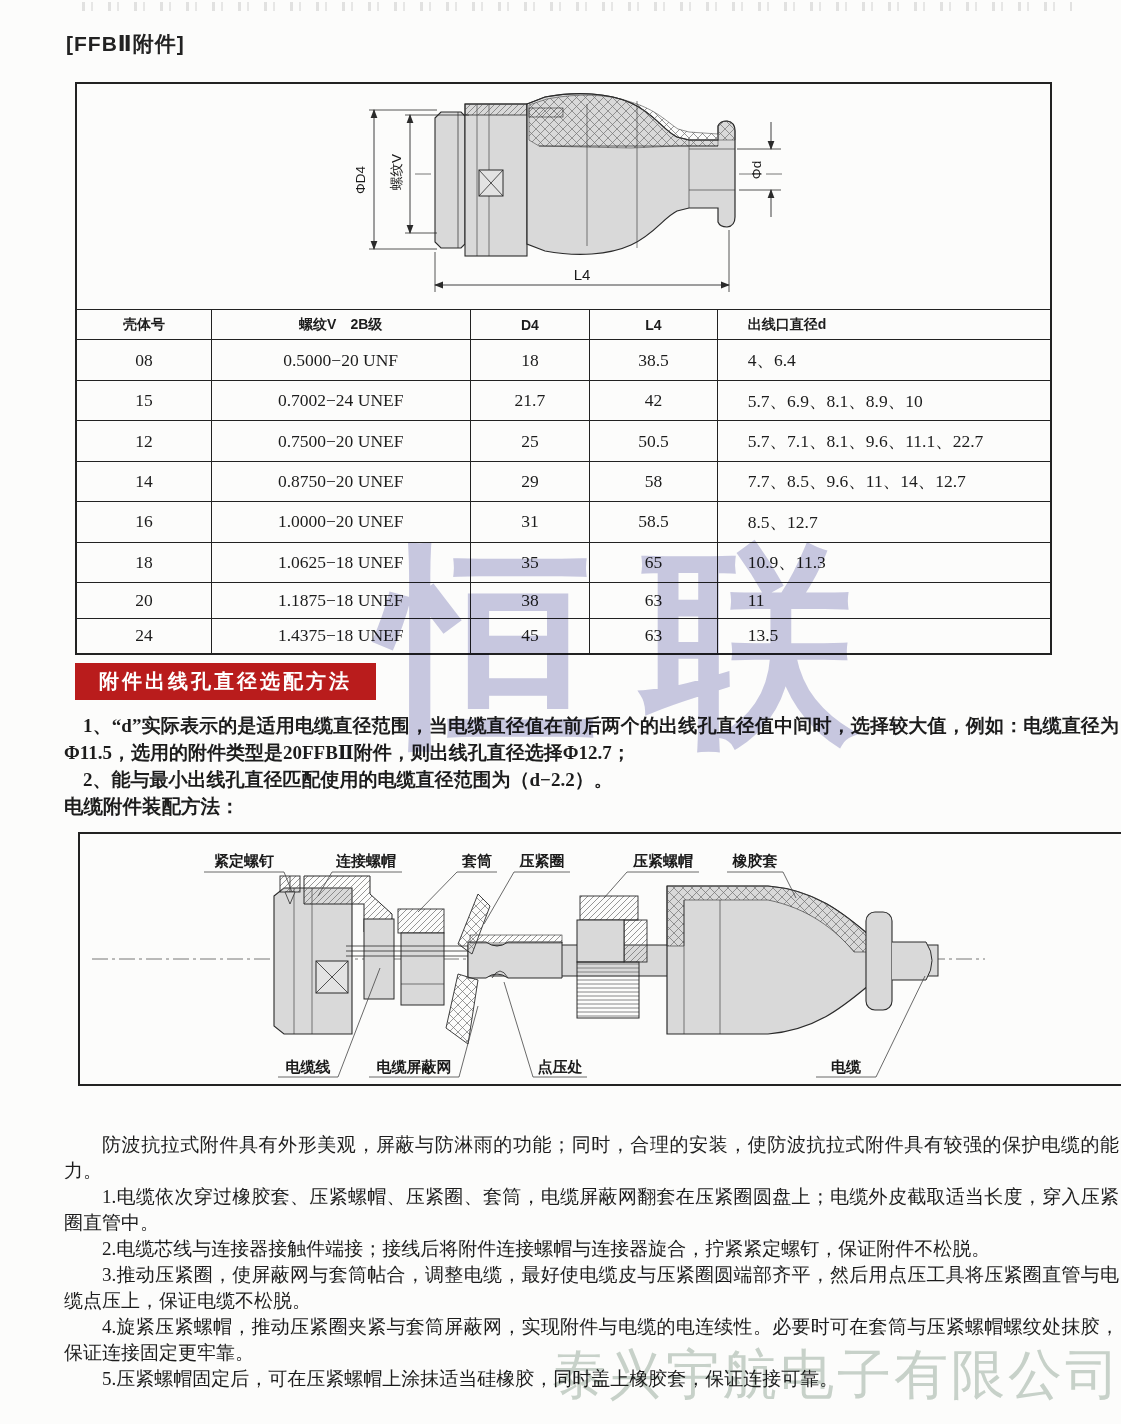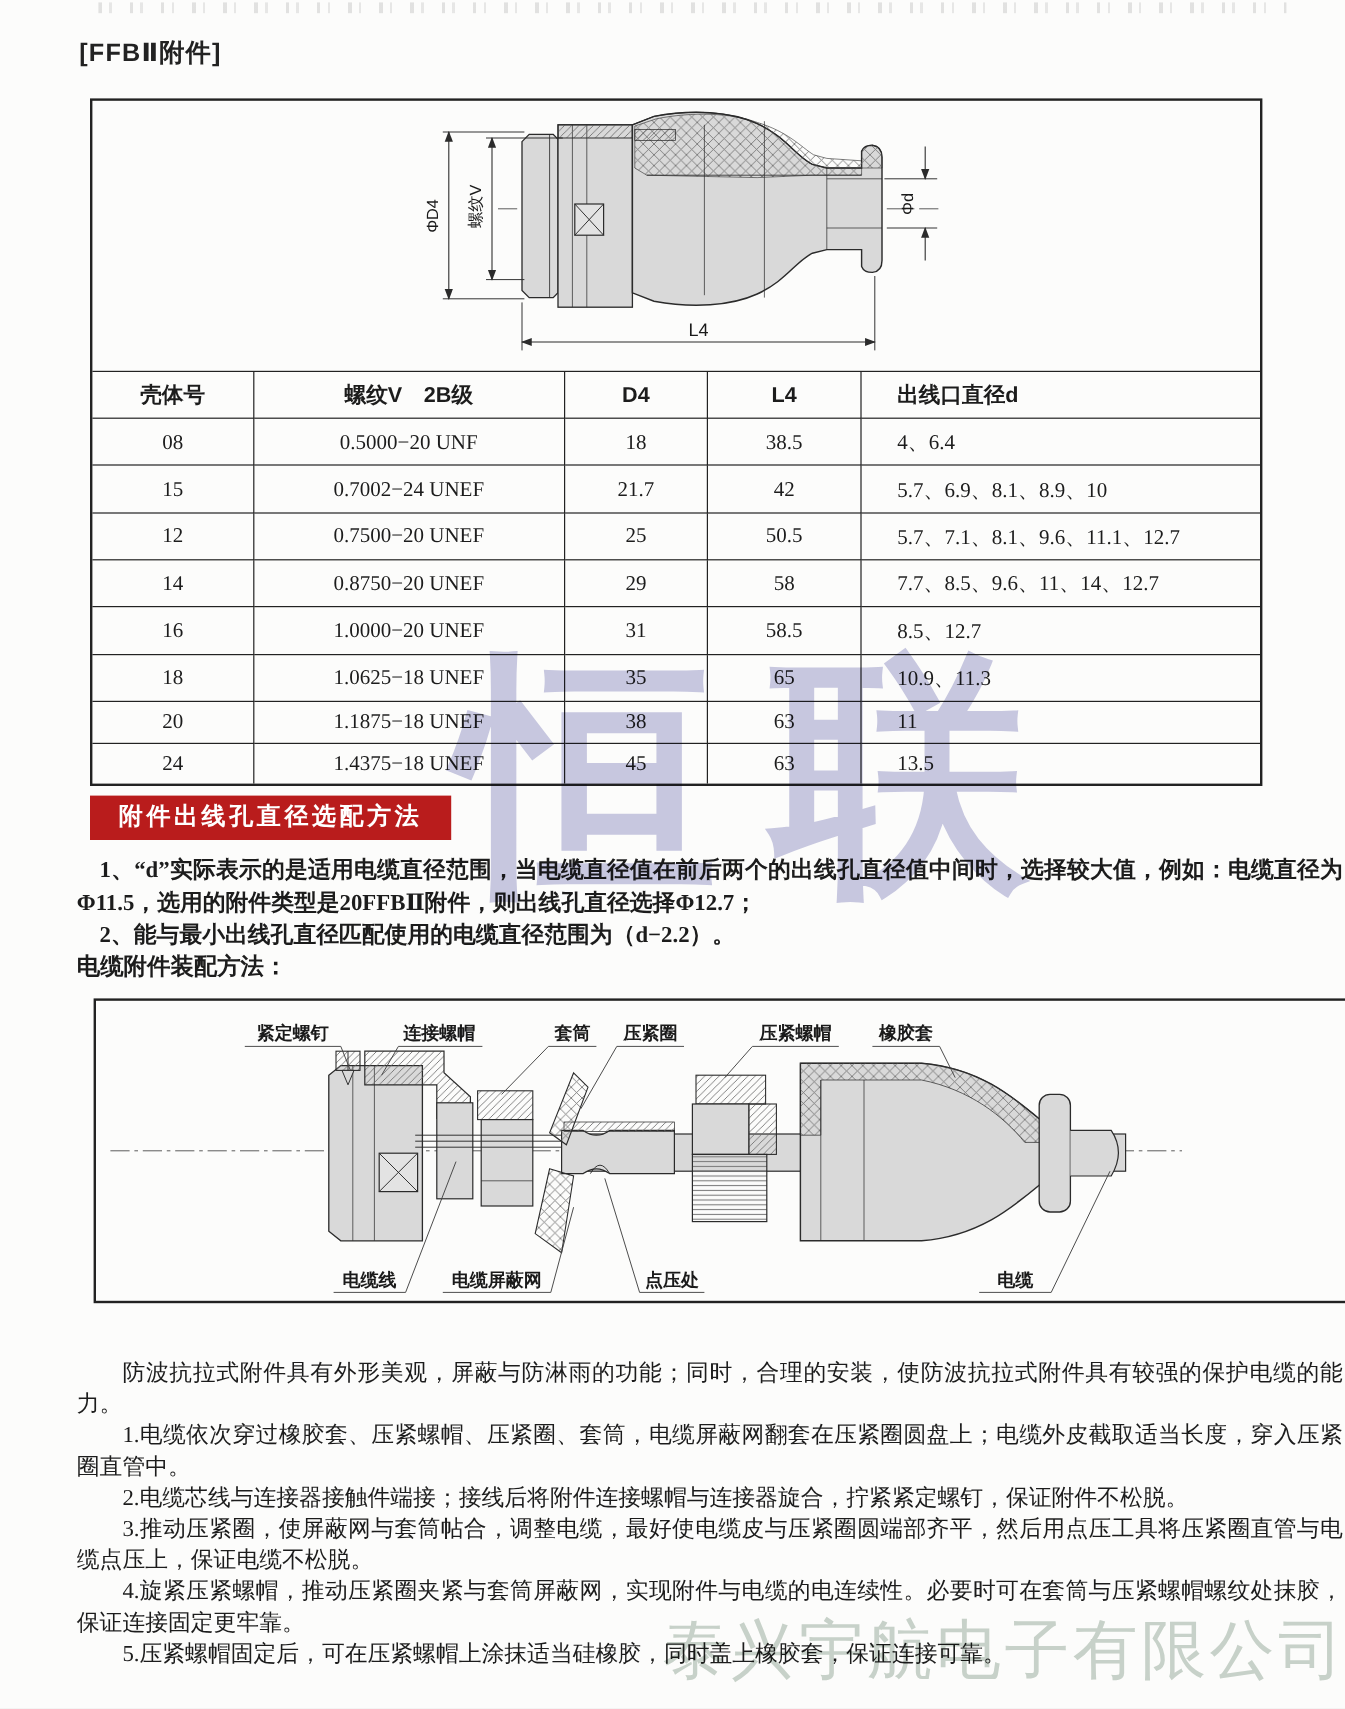--- a/index.html
+++ b/index.html
@@ -30,21 +30,21 @@
   }
   .fig1{height:226px;border-bottom:1.5px solid #222;box-sizing:border-box;}
   table.spec{
     width:100%;height:calc(100% - 226px);
     border-collapse:collapse;border-style:hidden;table-layout:fixed;
   }
   table.spec th,table.spec td{
     border:1.2px solid #222;text-align:center;vertical-align:middle;
     font-size:17.5px;padding:0;
   }
-  table.spec th{font-family:"Liberation Sans","DejaVu Sans",sans-serif;font-weight:bold;font-size:18px;}
+  table.spec th{font-family:"Liberation Sans","DejaVu Sans",sans-serif;font-weight:bold;font-size:14px;}
   table.spec td.dcol,table.spec th.dcol{text-align:left;padding-left:30px;}
 
   
   .black-bar{
     position:absolute;left:75px;top:663px;height:37px;line-height:37px;
     background:#b91c1c;color:#fff;z-index:2;
     font-family:"Liberation Sans","DejaVu Sans",sans-serif;
     font-weight:bold;font-size:20px;letter-spacing:3px;padding:0 24px;
   }
 
@@ -197,21 +197,21 @@
             <td>0.7002−24 UNEF</td>
             <td>21.7</td>
             <td>42</td>
             <td class="dcol">5.7、6.9、8.1、8.9、10</td>
           </tr>
       <tr>
             <td>12</td>
             <td>0.7500−20 UNEF</td>
             <td>25</td>
             <td>50.5</td>
-            <td class="dcol">5.7、7.1、8.1、9.6、11.1、12.7</td>
+            <td class="dcol">5.7、7.1、8.1、9.6、11.1、22.7</td>
           </tr>
       <tr>
             <td>14</td>
             <td>0.8750−20 UNEF</td>
             <td>29</td>
             <td>58</td>
             <td class="dcol">7.7、8.5、9.6、11、14、12.7</td>
           </tr>
       <tr>
             <td>16</td>

